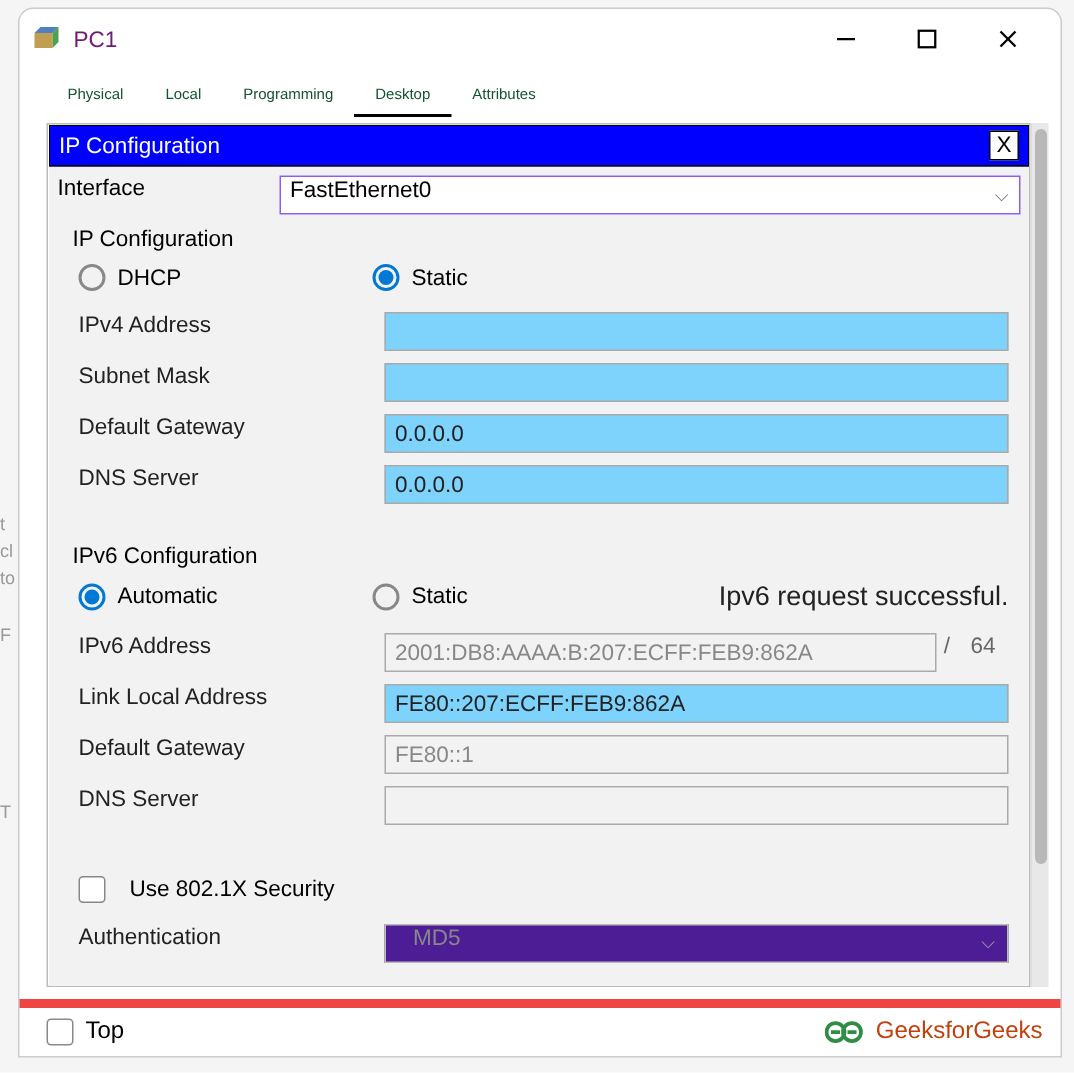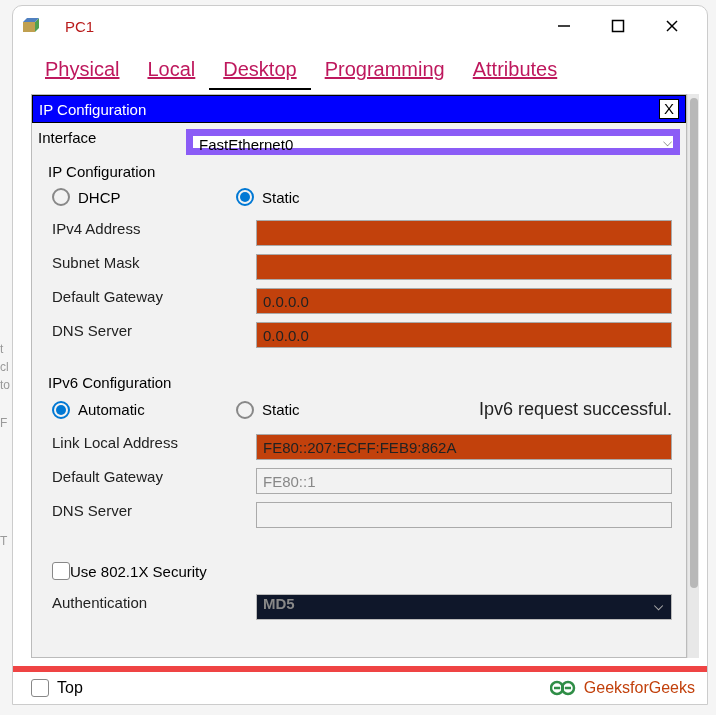--- a/index.html
+++ b/index.html
@@ -1,51 +1,51 @@
 <!DOCTYPE html>
 <html><head>
   <meta charset="utf-8">
   <style>
     * { box-sizing: border-box; margin: 0; padding: 0; font-family: Arial, sans-serif; }
     body { background: #f5f5f5; width: 716px; height: 715px; overflow: hidden; position: relative; }
     .window { background: #fff; border: 1px solid #ccc; border-radius: 10px 10px 0 0; margin: 5px 8px 0 12px; height: 700px; display: flex; flex-direction: column; }
     .titlebar { display: flex; align-items: center; height: 40px; padding: 0 8px; }
     .title-icon { width: 20px; height: 20px; margin-right: 8px; }
-    .title { font-size: 15px; flex: 1; color: #b91c1c; margin-left: 16px; }
+    .title { font-size: 15px; flex: 1; color: #701a75; }
     .win-controls { display: flex; gap: 24px; padding-right: 12px; }
     .win-ctrl { width: 30px; height: 30px; display: flex; align-items: center; justify-content: center; cursor: default; }
     .tabs { display: flex; padding: 6px 8px 0 18px; gap: 0; }
-    .tab { padding: 6px 14px; font-size: 20px; color: #be185d; cursor: default; border-bottom: 3px solid transparent; text-decoration: underline; }
+    .tab { padding: 6px 14px; font-size: 10px; color: #14532d; cursor: default; border-bottom: 3px solid transparent; }
     .tab.active { border-bottom: 2px solid #000; }
     .content-wrap { flex: 1; padding: 4px 8px 8px 18px; display: flex; overflow: hidden; }
     .panel { flex: 1; border: 1px solid #bbb; background: #f2f2f2; overflow-y: auto; }
     .panel-header { background: #0000ff; color: #fff; padding: 3px 6px; font-size: 15px; display: flex; justify-content: space-between; align-items: center; border: 1px solid #000; }
     .panel-close { background: #fff; color: #000; border: 1px solid #000; width: 20px; text-align: center; font-size: 15px; line-height: 18px; cursor: default; }
     .iface-row { display: flex; align-items: flex-start; padding: 6px 6px; gap: 8px; }
     .iface-label { width: 140px; font-size: 15px; }
-    .iface-select { flex: 1; height: 26px; font-size: 15px; border: 7px solid #8b5cf6; background: #fff; padding: 0 6px; }
+    .iface-select { flex: 1; height: 26px; font-size: 15px; border: 1px solid #8b5cf6; background: #fff; padding: 0 6px; }
     .iface-select-wrap { flex: 1; position: relative; }
     .chev { position: absolute; right: 8px; top: 6px; color: #666; font-size: 12px; }
     .group { margin: 0 6px 6px 6px; padding: 2px 8px 10px 8px; font-size: 15px; }
     .group-title { font-size: 15px; margin-bottom: 8px; padding-left: 2px; }
-    .radio-row { display: flex; align-items: center; gap: 4px; margin: 8px 0 14px 6px; }
+    .radio-row { display: flex; align-items: center; gap: 16px; margin: 8px 0 14px 6px; }
     .radio-row .opt { display: flex; align-items: center; gap: 8px; min-width: 180px; }
     .radio-outer { width: 18px; height: 18px; border: 2px solid #888; border-radius: 50%; display: flex; align-items: center; justify-content: center; }
     .radio-outer.sel { border-color: #0078d4; }
     .radio-inner { width: 10px; height: 10px; background: #0078d4; border-radius: 50%; }
     .field-row { display: flex; align-items: flex-start; margin: 8px 0 8px 6px; }
     .field-label { width: 204px; font-size: 15px; color: #222; }
-    .field-input { flex: 1; height: 26px; border: 1px solid #aaa; background: #c2410c; padding: 0 6px; font-size: 15px; color: #222; }
+    .field-input { flex: 1; height: 26px; border: 1px solid #aaa; background: #7dd3fc; padding: 0 6px; font-size: 15px; color: #222; }
     .field-input.dis { background: #f2f2f2; color: #888; }
     .ipv6-suffix { width: 34px; text-align: center; font-size: 15px; color: #666; }
     .ipv6-sep { width: 14px; text-align: center; color: #666; }
     .status-msg { font-size: 18px; color: #222; margin-left: auto; }
-    .chk-row { display: flex; align-items: center; gap: 0; margin: 8px 0 14px 6px; }
+    .chk-row { display: flex; align-items: flex-start; gap: 16px; margin: 8px 0 14px 6px; }
     .chk { width: 18px; height: 18px; border: 1px solid #888; border-radius: 3px; background: #fff; }
-    .auth-select { flex: 1; height: 26px; border: 1px solid #bbb; background: #0f172a; color: #888; padding: 0 6px; font-size: 15px; position: relative; font-weight: bold; }
+    .auth-select { flex: 1; height: 26px; border: 1px solid #bbb; background: #4c1d95; color: #888; padding: 0 18px; font-size: 15px; position: relative; }
     .scrollbar { width: 12px; background: #e8e8e8; border-left: 1px solid #ddd; }
     .scroll-thumb { width: 8px; margin: 2px auto; height: 100px; background: #b8b8b8; border-radius: 4px; }
     .footer { display: flex; align-items: center; padding: 6px 12px 6px 18px; gap: 8px; border-top: 6px solid #ef4444; }
     .brand { margin-left: auto; display: flex; align-items: center; gap: 6px; font-size: 16px; color: #2f8d46; font-weight: bold; }
     .panel::-webkit-scrollbar { width: 12px; }
     .panel::-webkit-scrollbar-track { background: #eee; }
     .panel::-webkit-scrollbar-thumb { background: #b8b8b8; border-radius: 4px; }
     .left-edge { position: absolute; left: 0; top: 340px; font-size: 12px; color: #999; writing-mode: horizontal-tb; }
     .left-edge div { padding: 2px 0; }
   </style>
@@ -84,22 +84,22 @@
             <line x1="2" y1="2" x2="12" y2="12" stroke="#000" stroke-width="1.5"></line>
             <line x1="12" y1="2" x2="2" y2="12" stroke="#000" stroke-width="1.5"></line>
           </svg>
         </div>
     </div>
   </div>
 
   <div class="tabs">
     <div class="tab">Physical</div>
     <div class="tab">Local</div>
+    <div class="tab">Programming</div>
     <div class="tab active">Desktop</div>
-    <div class="tab">Programming</div>
     <div class="tab">Attributes</div>
   </div>
 
   <div class="content-wrap">
     <div class="panel">
       <div class="panel-header">
         <span>IP Configuration</span>
         <span class="panel-close">X</span>
       </div>
 
@@ -150,20 +150,26 @@
             <div class="radio-outer sel">
                 <div class="radio-inner"></div>
               </div>
             <span>Automatic</span>
           </div>
           <div class="opt" style="min-width:120px">
             <div class="radio-outer"></div>
             <span>Static</span>
           </div>
           <span class="status-msg">Ipv6 request successful.</span>
+        </div>
+        <div class="field-row">
+          <div class="field-label">IPv6 Address</div>
+          <input class="field-input dis" disabled="" value="2001:DB8:AAAA:B:207:ECFF:FEB9:862A" style="">
+          <span class="ipv6-sep">/</span>
+          <span class="ipv6-suffix">64</span>
         </div>
         <div class="field-row">
           <div class="field-label">Link Local Address</div>
           <input class="field-input" value="FE80::207:ECFF:FEB9:862A" style="">
         </div>
         <div class="field-row">
           <div class="field-label">Default Gateway</div>
           <input class="field-input dis" disabled="" value="FE80::1" style="">
         </div>
         <div class="field-row">

